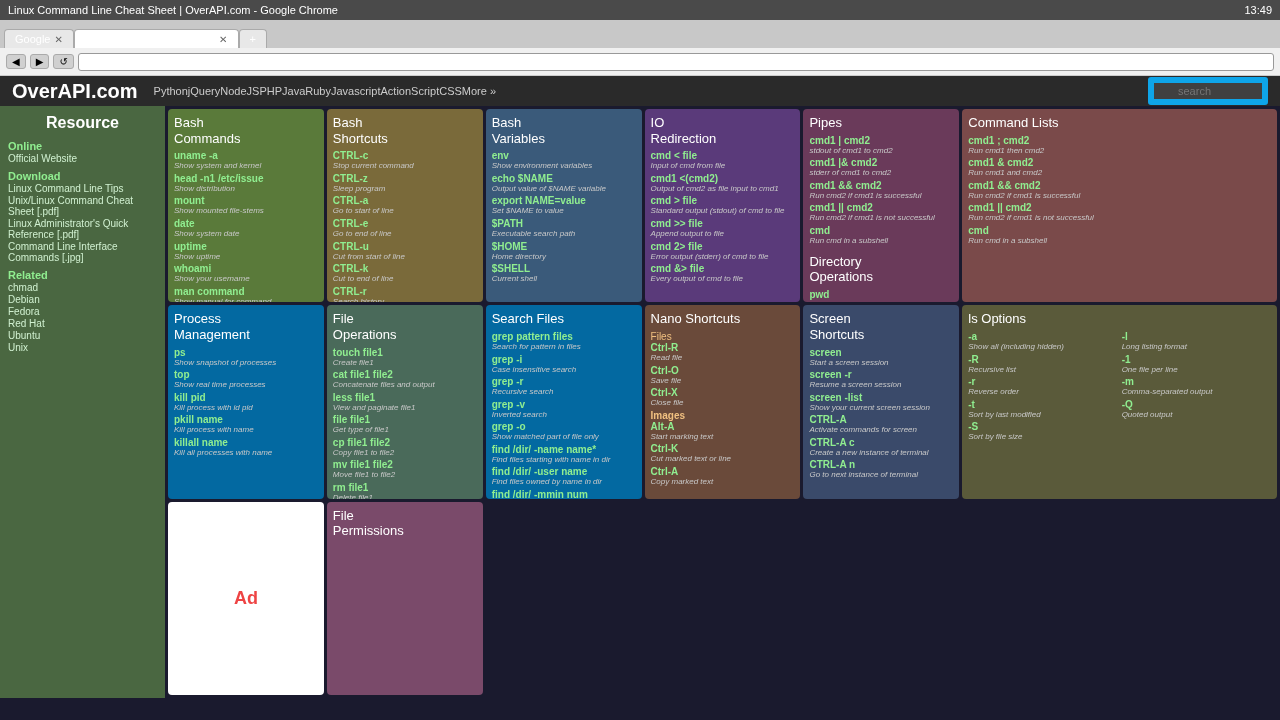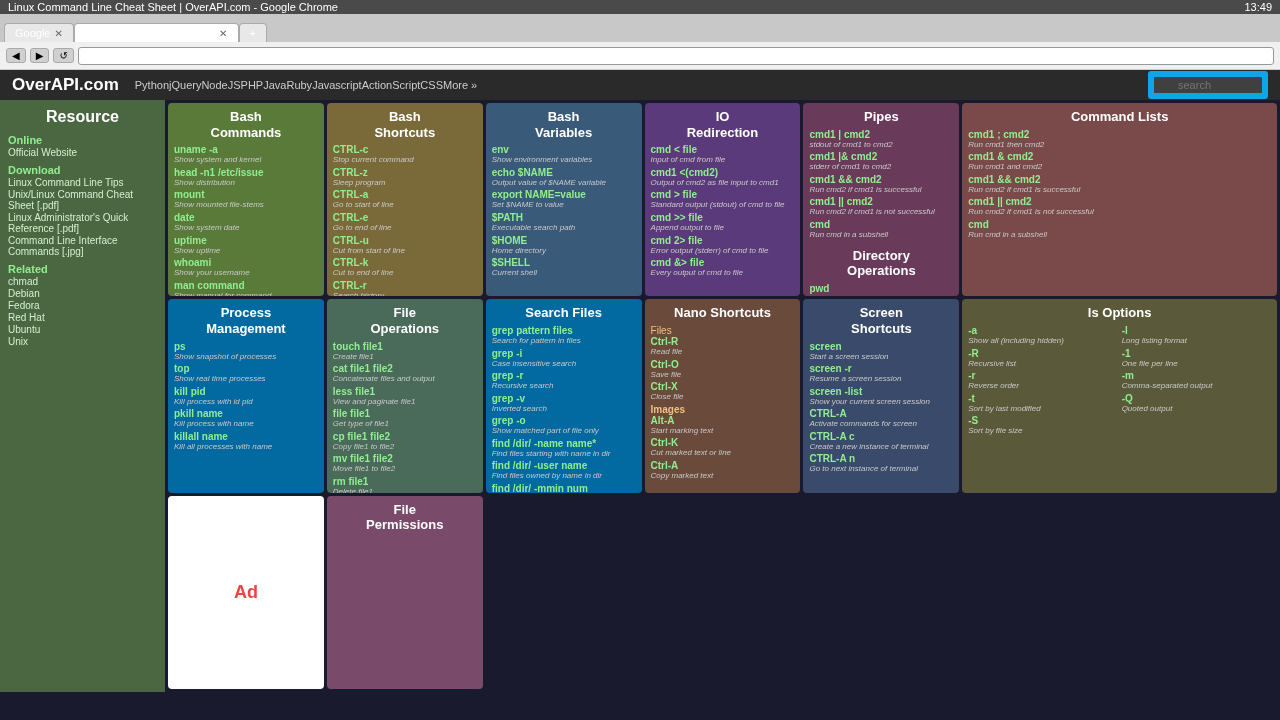--- a/index.html
+++ b/index.html
@@ -1,52 +1,52 @@
 <!DOCTYPE html>
 <html><head>
   <meta charset="utf-8">
   <style>
     * { box-sizing: border-box; margin: 0; padding: 0; }
     body { font-family: Arial, sans-serif; font-size: 11px; background: #1a1a2e; color: #fff; overflow: hidden; width: 1280px; height: 720px; }
     
     
     .browser-chrome { background: #d6d6d6; width: 100%; }
-    .title-bar { background: #4a4a4a; color: #fff; padding: 2px 8px; font-size: 11px; display: flex; justify-content: space-between; align-items: center; height: 14px; }
+    .title-bar { background: #4a4a4a; color: #fff; padding: 2px 8px; font-size: 11px; display: flex; justify-content: space-between; align-items: center; height: 20px; }
     .tab-bar { background: #c8c8c8; display: flex; align-items: flex-end; padding: 4px 4px 0; height: 28px; }
     .tab { background: #e8e8e8; border: 1px solid #aaa; border-bottom: none; padding: 3px 10px; font-size: 11px; border-radius: 4px 4px 0 0; display: flex; align-items: center; gap: 4px; }
     .tab.active { background: #fff; }
     .tab-close { font-size: 10px; cursor: pointer; color: #666; }
     .nav-bar { background: #f0f0f0; padding: 3px 6px; display: flex; align-items: center; gap: 4px; height: 28px; border-bottom: 1px solid #ccc; }
     .nav-btn { background: #d0d0d0; border: 1px solid #aaa; border-radius: 3px; padding: 1px 5px; font-size: 10px; cursor: pointer; }
     .url-bar { flex: 1; border: 1px solid #999; border-radius: 3px; padding: 2px 6px; font-size: 11px; background: #fff; }
     .bookmarks-bar { background: #f5f5f5; padding: 2px 8px; display: flex; gap: 6px; border-bottom: 1px solid #ddd; height: 22px; font-size: 10px; align-items: center; }
     .bookmark-item { color: #333; cursor: pointer; }
 
     
     .site-header { background: #2a2a2a; padding: 4px 12px; display: flex; align-items: center; gap: 16px; height: 30px; }
-    .site-logo { color: #fff; font-weight: bold; font-size: 17px; }
+    .site-logo { color: #fff; font-weight: bold; font-size: 20px; }
     .site-nav { display: flex; }
     .site-nav a { color: #ccc; font-size: 11px; text-decoration: none; cursor: pointer; }
     .site-search { margin-left: auto; }
     .site-search input { border: 6px solid #0ea5e9; background: #404040; color: #fff; padding: 2px 24px; font-size: 11px; border-radius: 3px; width: 120px; }
 
     
     .main-content { display: flex; height: calc(720px - 128px); overflow: hidden; }
     
     
     .sidebar { background: #4a6741; color: #fff; width: 165px; min-width: 165px; padding: 8px; overflow-y: auto; }
     .sidebar h2 { text-align: center; font-size: 16px; margin-bottom: 8px; font-weight: bold; }
     .sidebar .section-label { color: #90ee90; font-weight: bold; font-size: 11px; margin-top: 6px; }
     .sidebar .item { color: #d0f0d0; font-size: 10px; margin: 1px 0; cursor: pointer; }
 
     
     .content-grid { flex: 1; display: grid; grid-template-columns: repeat(7, 1fr); grid-template-rows: repeat(3, 1fr); gap: 3px; padding: 3px; overflow: hidden; }
 
     .card { border-radius: 4px; padding: 6px; overflow: hidden; position: relative; }
-    .card h3 { text-align: center; font-size: 13px; font-weight: bold; margin-bottom: 4px; line-height: 1.2; }
+    .card h3 { text-align: left; font-size: 13px; font-weight: normal; margin-bottom: 4px; line-height: 1.2; }
     .card .cmd { color: #90ee90; font-size: 10px; font-weight: bold; }
     .card .desc-text { color: #c8c8c8; font-size: 8px; font-style: italic; line-height: 1.2; }
     .card .entry { margin-bottom: 2px; }
 
     
     .card-bash-commands { background: #5a7a3a; }
     .card-bash-shortcuts { background: #7a6a3a; }
     .card-bash-variables { background: #3a5a7a; }
     .card-io-redirection { background: #5a3a7a; }
     .card-pipes { background: #6a3a5a; }

